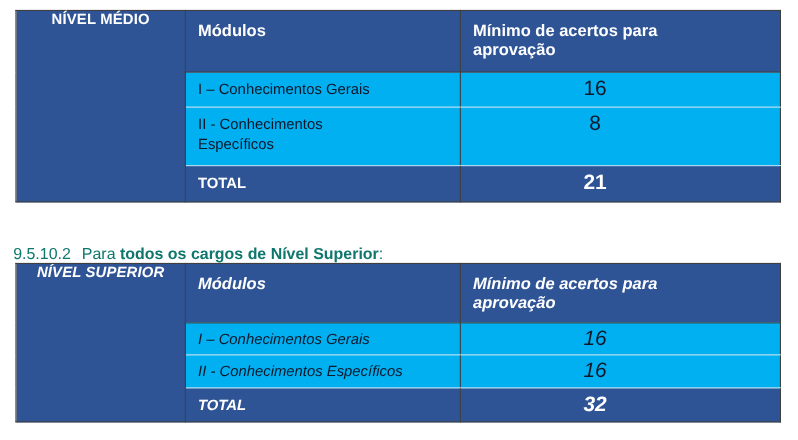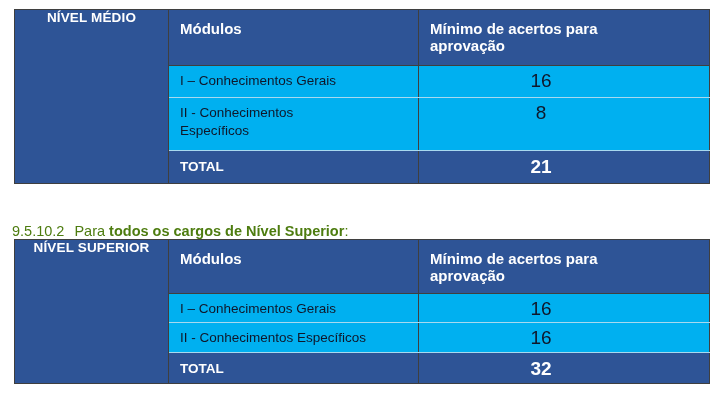--- a/index.html
+++ b/index.html
@@ -35,20 +35,21 @@
     top: 9px;
     width: 695px;
     height: 175px;
   }
   
   #table-nivel-superior {
     left: 14px;
     top: 239px;
     width: 695px;
     height: 145px;
+    font-style: italic;
   }
 
   
   .c-dark {
     background: #2e5496;
     color: #ffffff;
   }
   .c-light {
     background: #00b0f0;
     color: #0f172a;
@@ -100,21 +101,21 @@
     padding-top: 7px !important;
   }
 
   
   #clause-paragraph {
     position: absolute;
     left: 12px;
     top: 206px;
     font-size: 14.5px;
     line-height: 20px;
-    color: #4d7c0f;
+    color: #0f766e;
     white-space: nowrap;
   }
   #clause-paragraph .num-prefix { font-weight: normal; }
   #clause-paragraph .lead-word  { font-weight: normal; }
   #clause-paragraph .emphasis   { font-weight: bold; }
   #clause-paragraph .tail       { font-weight: normal; }
   .sp { display: inline-block; width: 5px; }
 </style>
 </head>
 <body>

